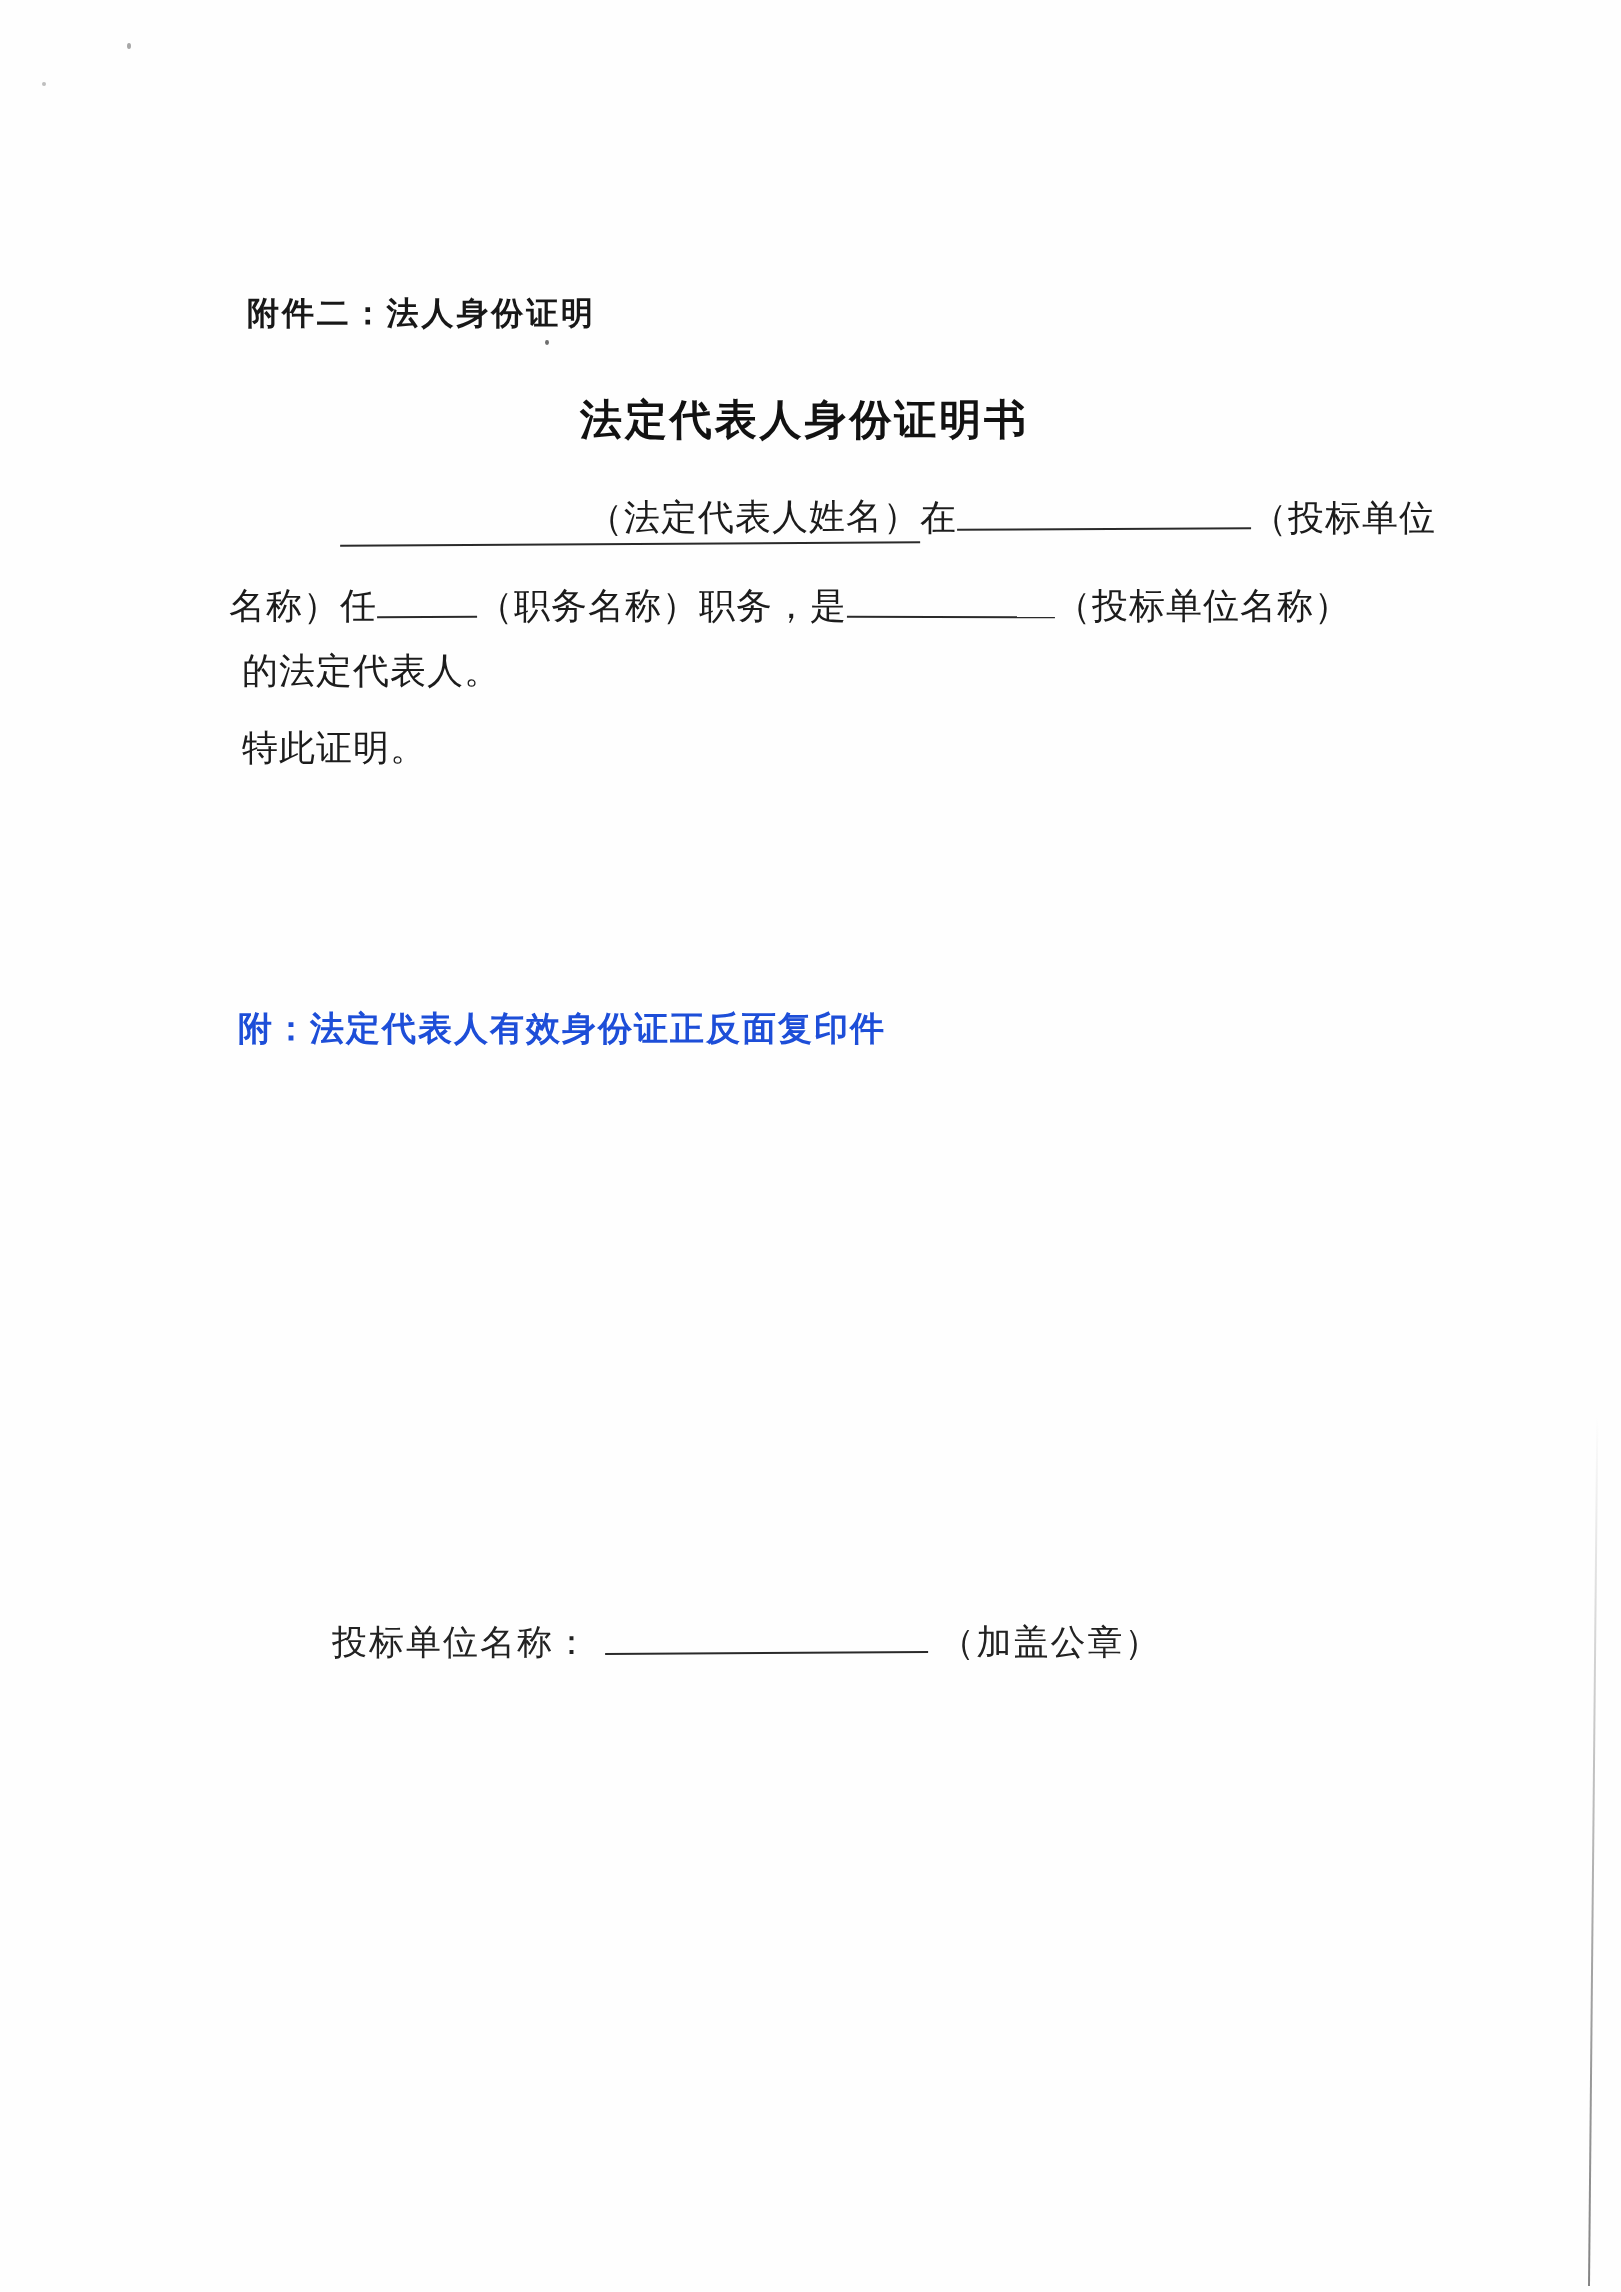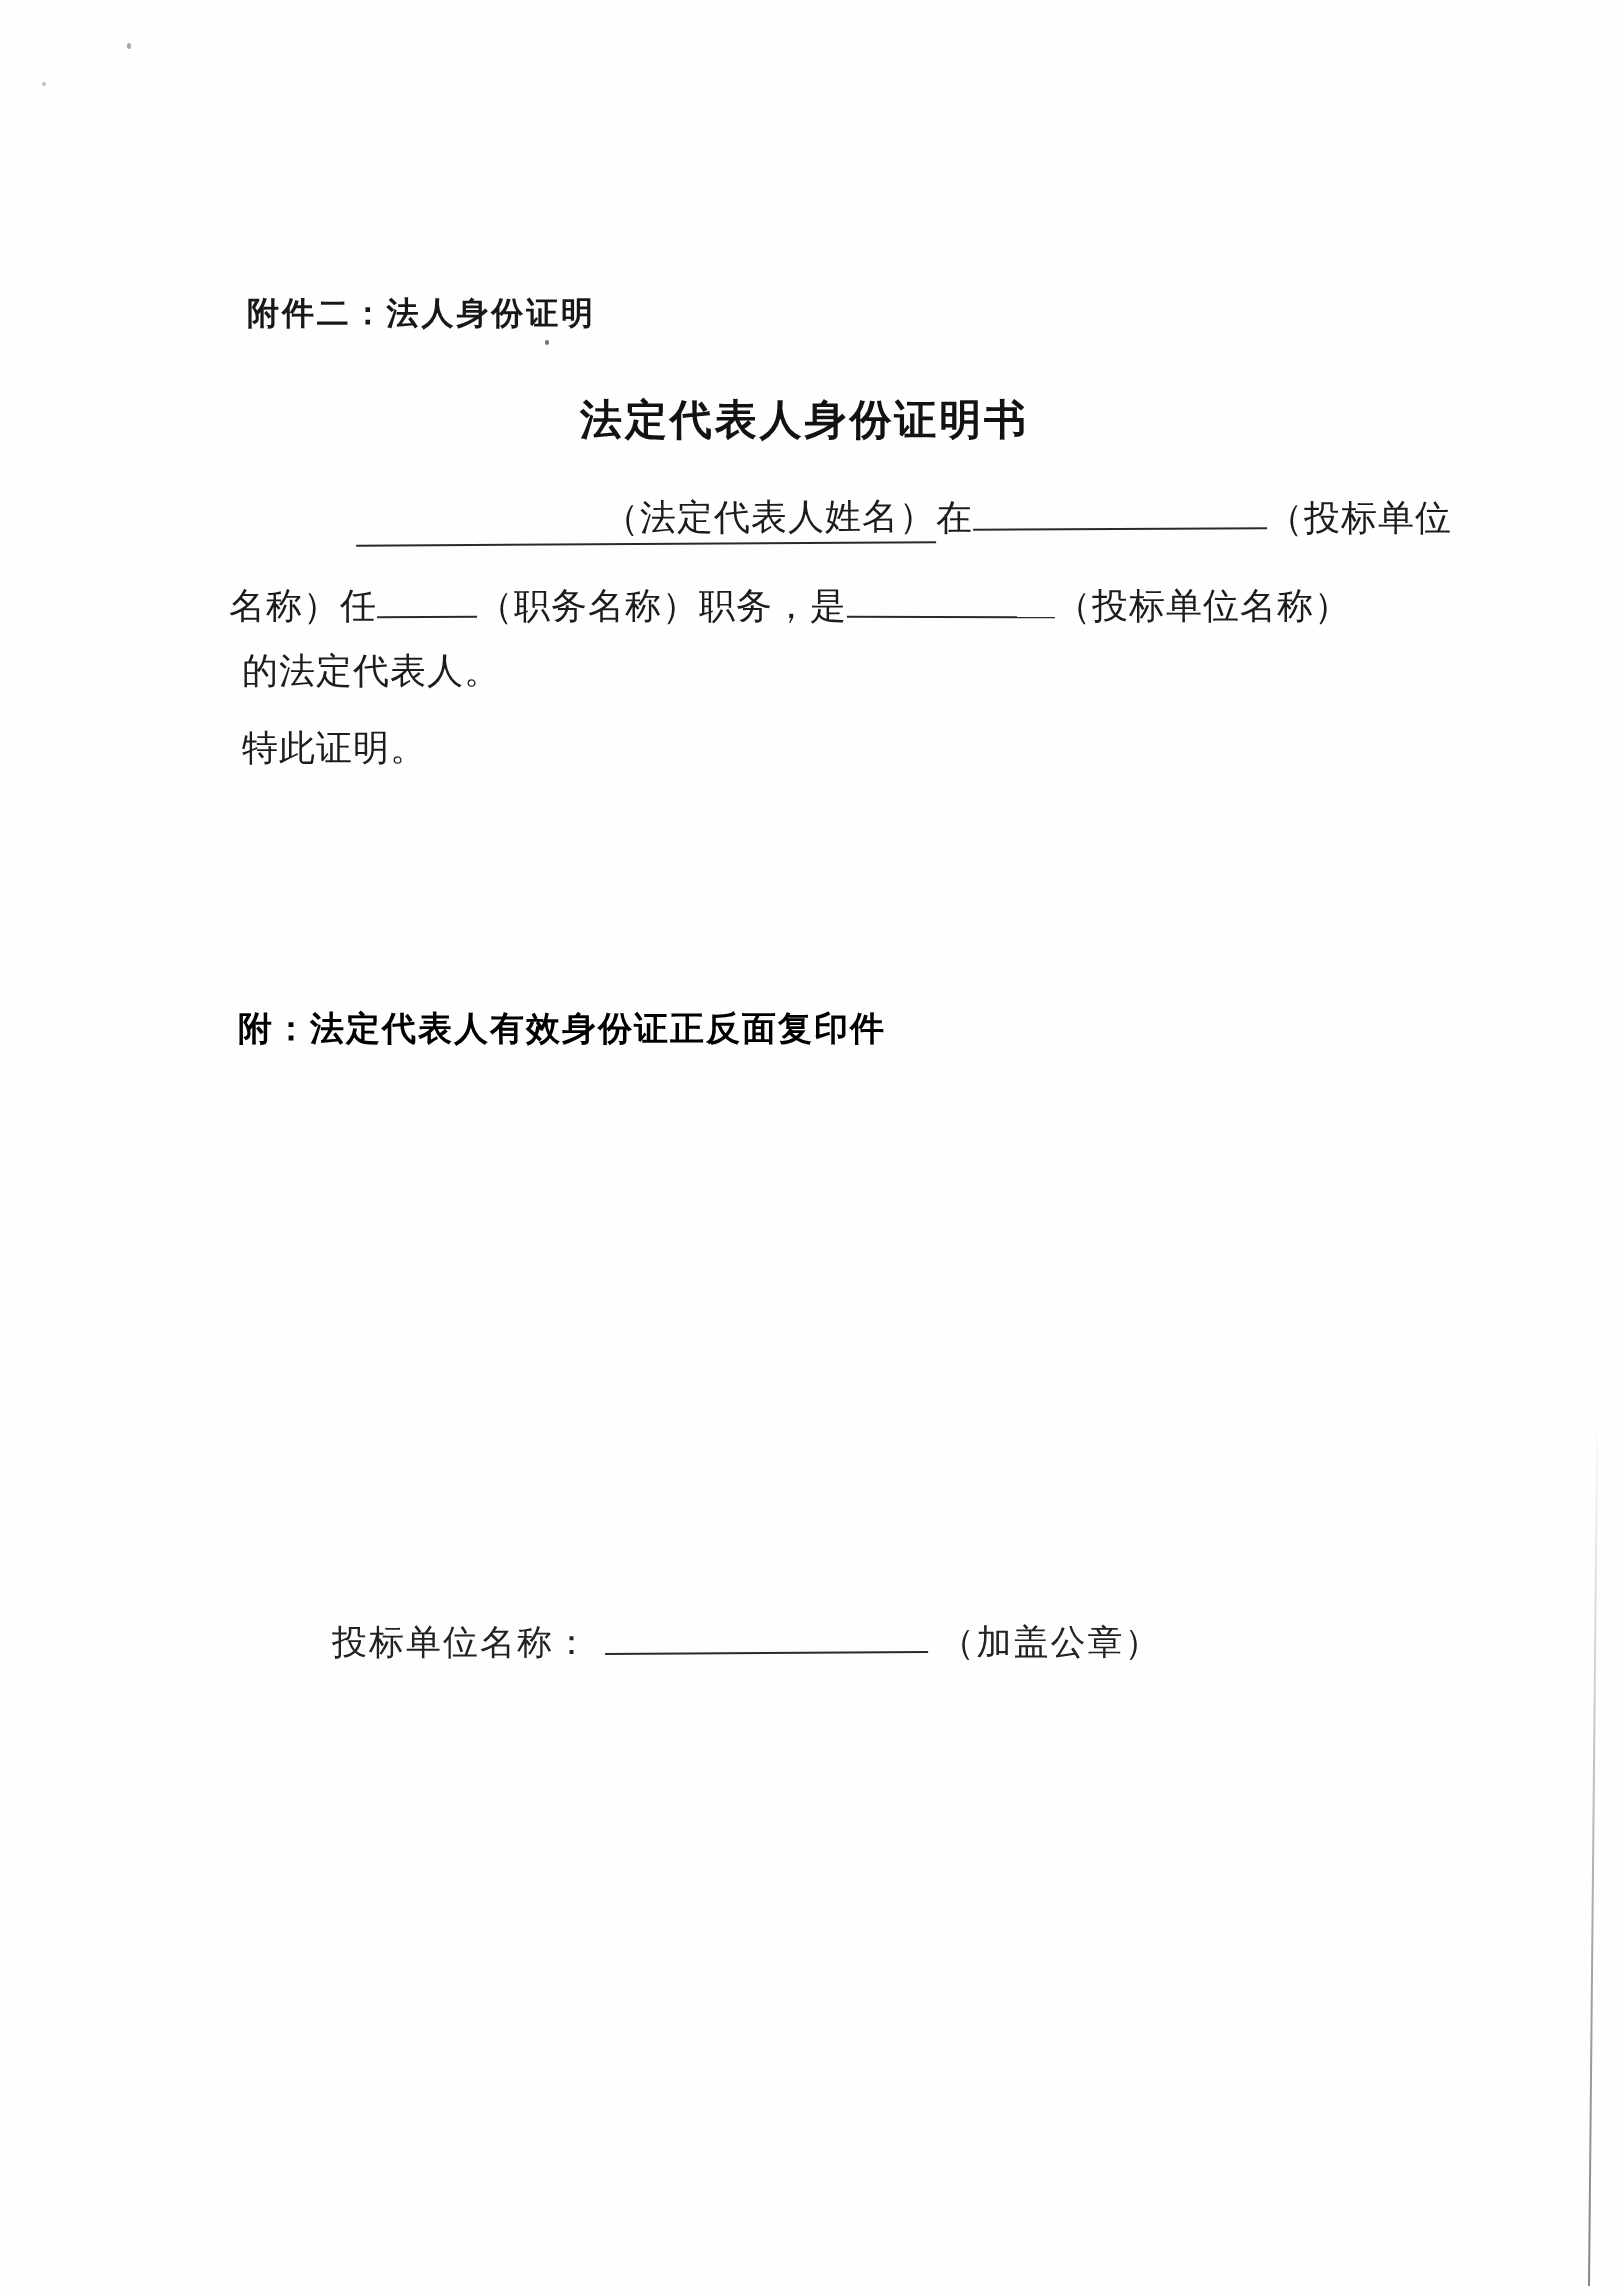--- a/index.html
+++ b/index.html
@@ -37,21 +37,21 @@
     letter-spacing: 2.9px;
     color: #121212;
   }
 
   .bodyline {
     font-size: 36px;
     letter-spacing: 1px;
     white-space: nowrap;
     color: #1c1c1c;
   }
-  .line1 { left: 356px; top: 490px; }
+  .line1 { left: 340px; top: 490px; }
   .line2 { left: 229px; top: 569px; margin-top: 9px; }
   .line3 { left: 242px; top: 647px; }
   .line4 { left: 242px; top: 724px; }
 
   
   .blank {
     display: inline-block;
     border-bottom: 2.9px solid #2a2a2a;
     height: 1.05em;
     vertical-align: baseline;
@@ -72,21 +72,21 @@
   .w-blank1 { width: 294px; }
   .w-blank2 { width: 100px; }
   .w-blank3 { width: 208px; transform: rotate(0.2deg); }
 
   .note {
     left: 238px;
     top: 1006px;
     font-size: 34px;
     font-weight: 700;
     letter-spacing: 2px;
-    color: #000000;
+    color: #1d4ed8;
     white-space: nowrap;
   }
 
   .footer-line {
     font-size: 35px;
     letter-spacing: 2px;
     white-space: nowrap;
     color: #222222;
     margin-left: 43px;
   }

